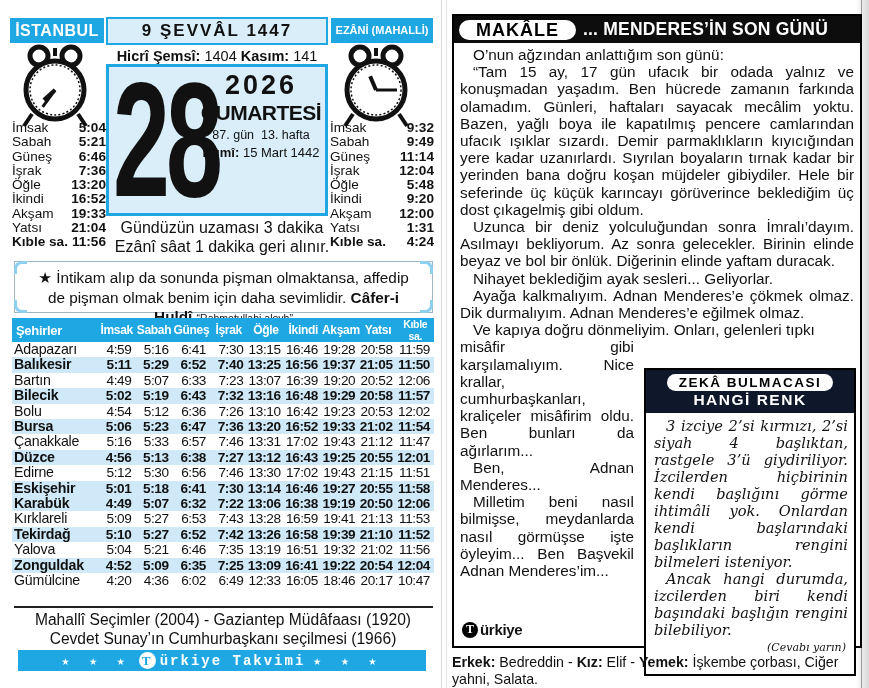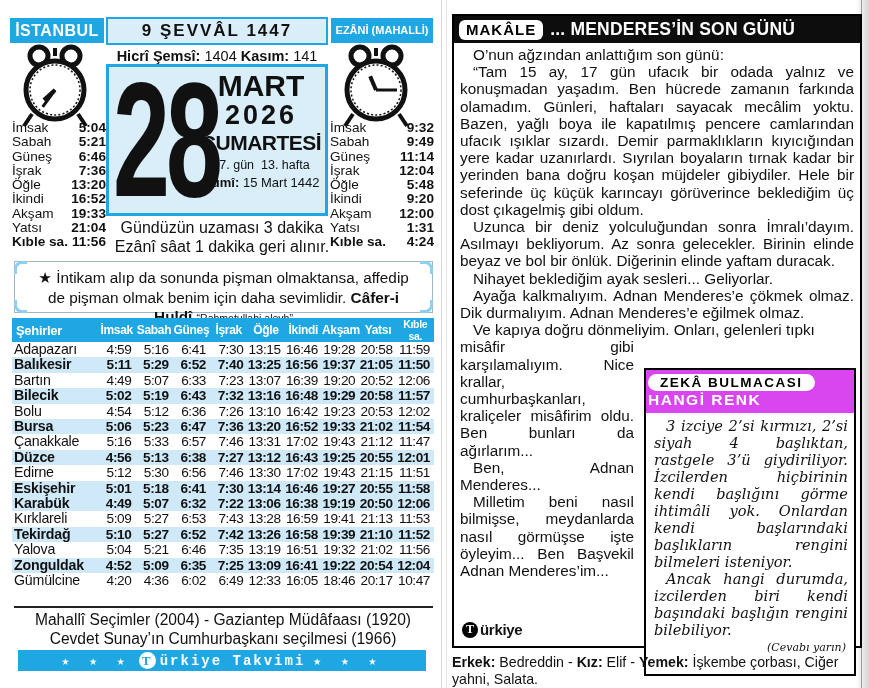--- a/index.html
+++ b/index.html
@@ -83,31 +83,31 @@
     font-family:"Liberation Mono",monospace;font-weight:bold;font-size:14px;letter-spacing:2px;}
   .footer-bar .stars{letter-spacing:6px;font-size:13px;}
   .logo-circle{display:inline-flex;width:17px;height:17px;border-radius:50%;background:#fff;color:var(--accent);
     align-items:center;justify-content:center;font-size:13px;font-weight:bold;font-family:"Liberation Serif",serif;}
   .brand-run{letter-spacing:2px;margin-left:-4px;}
 
   
   .right-box{left:452px;top:14px;width:410px;height:634px;border:2px solid #000;background:#fff;}
   .title-bar{height:27px;background:#0d0d0d;display:flex;align-items:center;gap:7px;padding:0 5px;}
   .pill{background:#fff;color:#000;border-radius:12px;font-weight:bold;}
-  .makale-pill{font-size:15px;line-height:20px;padding:0 7px;letter-spacing:1px;border-radius:6px;}
+  .makale-pill{font-size:18px;line-height:20px;padding:0 17px;letter-spacing:1px;}
   .main-title{color:#fff;font-weight:bold;font-size:17.5px;letter-spacing:0.2px;white-space:nowrap;}
 
   .article{margin:3px 6px 0 6px;height:600px;overflow:hidden;
     font-family:Liberation Sans, sans-serif;font-size:15.3px;line-height:17.2px;text-align:justify;}
   .article p{text-indent:13px;}
   .article p.noindent{text-indent:0;}
   .article p.narrow{margin-right:220px;}
 
   .puzzle{position:absolute;top:352px;right:4px;width:212px;border:2px solid #000;background:#fff;}
-  .puzzle-head{background:#d946ef;padding:3px 2px 4px 2px;}
+  .puzzle-head{background:#0f172a;text-align:center;padding:3px 2px 4px 2px;}
   .puzzle-pill{display:inline-block;font-size:13.5px;line-height:17px;padding:0 12px;letter-spacing:1.5px;}
   .puzzle-sub{color:#fff;font-weight:bold;font-size:15.5px;line-height:18px;letter-spacing:1.5px;}
   .puzzle-body{padding:4px 6px 3px 8px;font-family:"DejaVu Serif",serif;font-style:italic;
     font-size:14.6px;line-height:17px;text-align:justify;}
   .puzzle-body p{text-indent:12px;}
   .puzzle-answer{text-align:right;font-family:"DejaVu Serif",serif;font-style:italic;font-size:11px;
     padding:0 8px 20px 0;}
 
   .signature{position:absolute;left:8px;bottom:8px;width:196px;display:flex;align-items:center;gap:6px;}
   .sig-logo{display:inline-flex;width:16px;height:16px;border-radius:50%;background:#000;color:#fff;
@@ -163,21 +163,20 @@
     <line x1="17" y1="70" x2="9" y2="82" stroke-width="4"></line>
     <line x1="63" y1="70" x2="71" y2="82" stroke-width="4"></line>
     <line x1="40" y1="46" x2="40" y2="31" stroke-width="4" transform="rotate(337 40 46)"></line>
     <line x1="40" y1="46" x2="40" y2="25" stroke-width="3" transform="rotate(90 40 46)"></line>
   </g>
 </svg>
 
 <div class="abs date-box">
   <div class="day-number">28</div>
   <div class="date-stack">
-    <div class="dm">MART</div>
     <div class="dy">2026</div>
     <div class="dw">CUMARTESİ</div>
     <div class="dinfo">
       <span>87. gün</span>&nbsp;
       <span>13. hafta</span>
     </div>
     <div class="drumi">
       <b>Rûmî:</b>
       <span>15 Mart 1442</span>
     </div>

